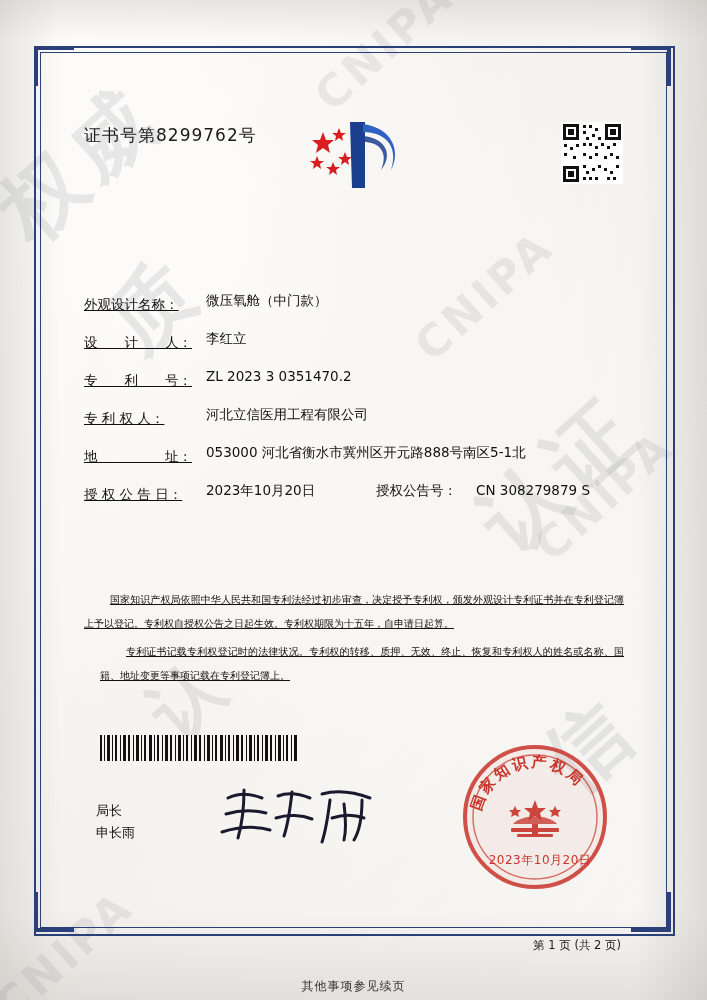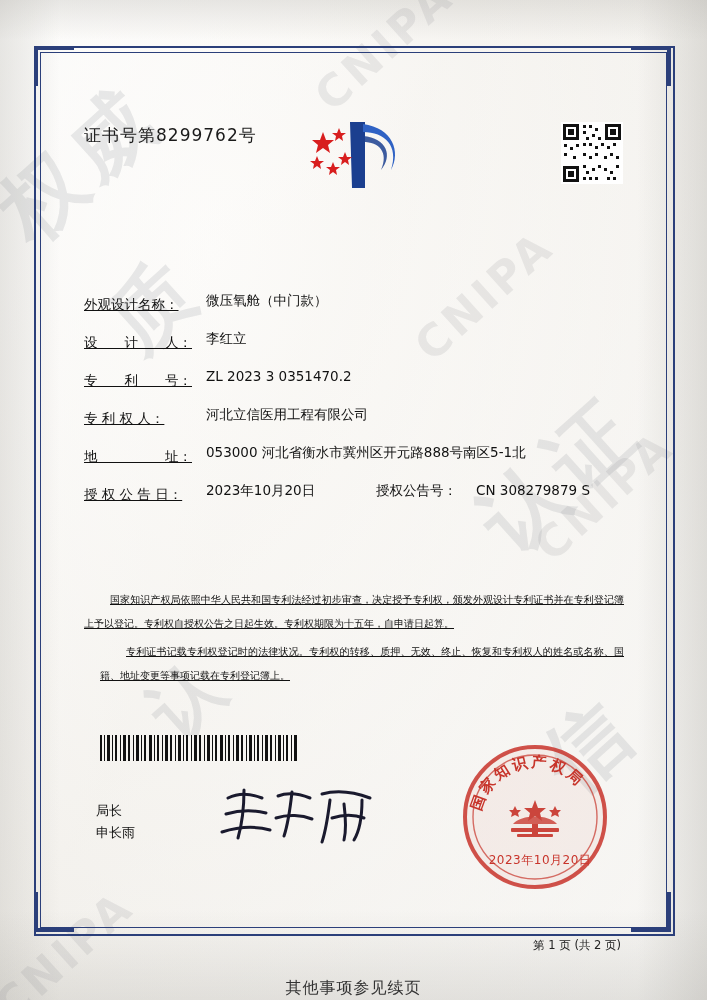--- a/index.html
+++ b/index.html
@@ -103,21 +103,21 @@
     font-size:12px;color:#c8342b;letter-spacing:0.5px;
   }
 
   
   .page-num{
     position:absolute;left:0;top:938px;width:621px;text-align:right;
     font-size:11.5px;color:#222;
   }
   .footer-note{
     position:absolute;left:0;top:978px;width:707px;text-align:center;
-    font-size:16px;color:#333;letter-spacing:1px;
+    font-size:12px;color:#333;letter-spacing:1px;
   }
 </style>
 </head>
 <body>
 
 <div class="page">
 
   <div class="shade s1"></div>
   <div class="shade s2"></div>
   <div class="shade s3"></div>

